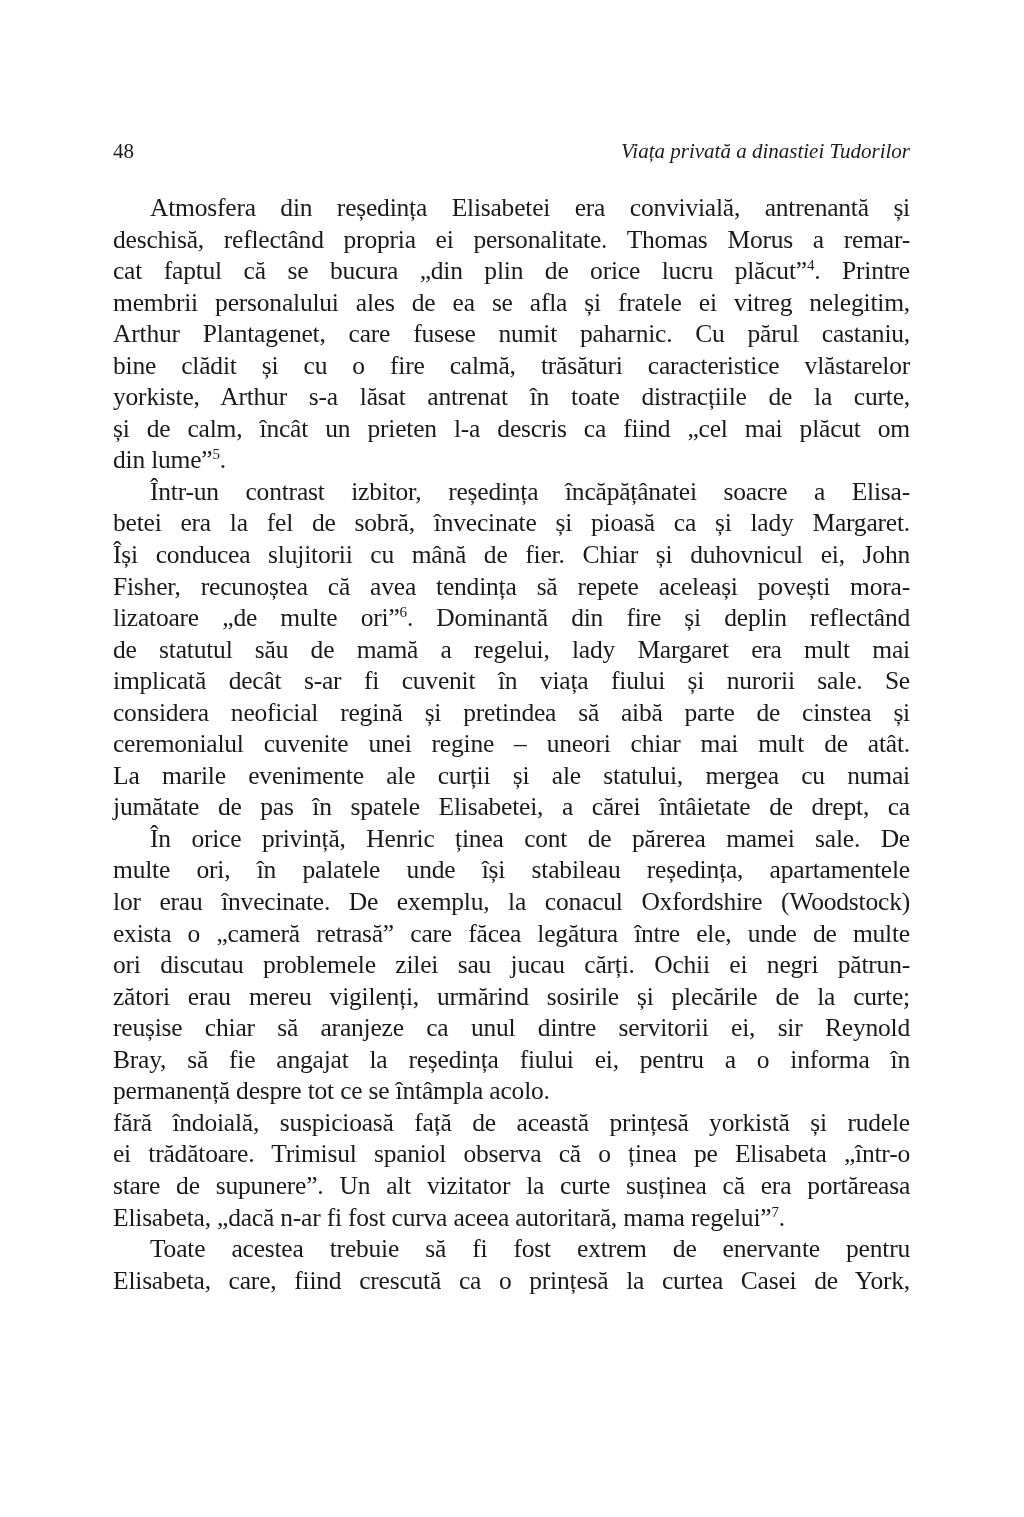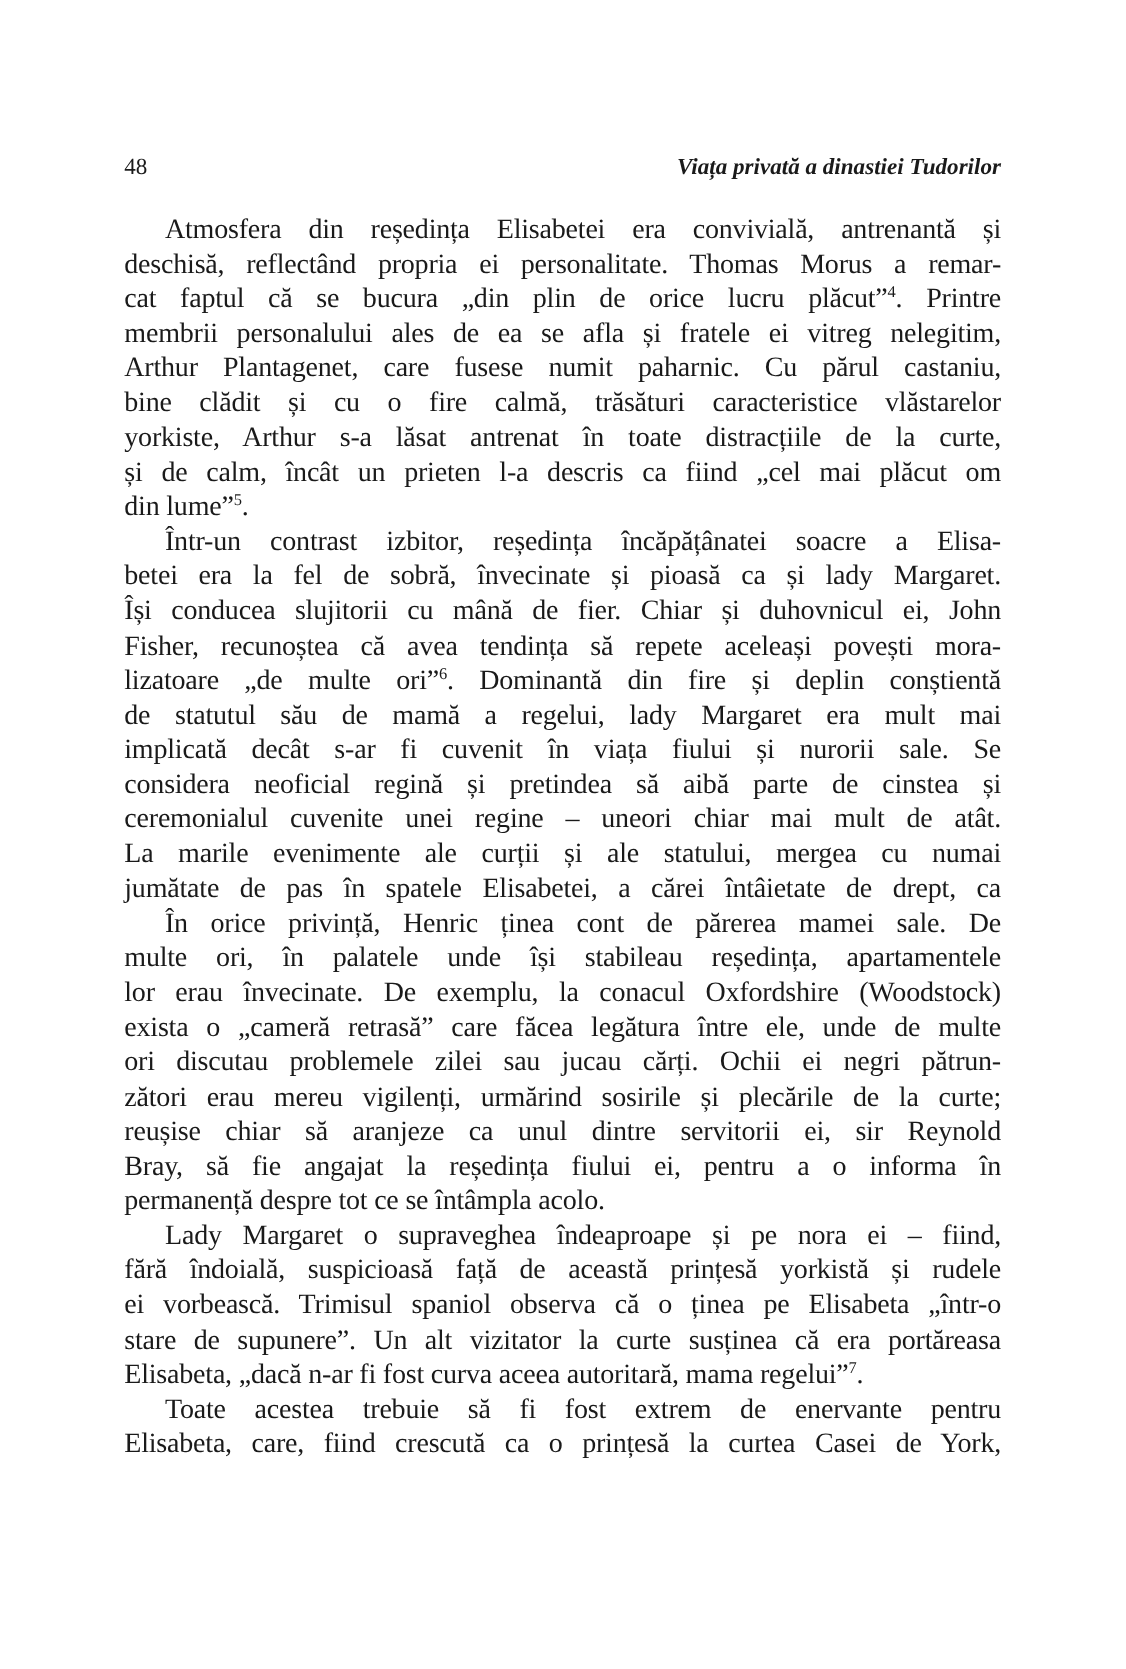--- a/index.html
+++ b/index.html
@@ -1,20 +1,20 @@
 <!DOCTYPE html>
 <html><head>
 <meta charset="utf-8">
 <style>
   html, body { margin: 0; padding: 0; background: #ffffff; }
   body { width: 1024px; height: 1517px; position: relative; overflow: hidden; }
   .page { position: absolute; left: 0; top: 14px; width: 1024px; height: 1517px; background: #ffffff; color: #1a1a1a; font-family: "Liberation Serif", "DejaVu Serif", serif; margin-top: 33px; }
   .header { position: absolute; left: 113px; top: 92px; width: 797px; height: 30px; font-size: 21px; }
   .page-number { position: absolute; left: 0; top: 0; }
-  .running-title { position: absolute; right: 0; top: 0; font-style: italic; font-weight: bold; }
+  .running-title { position: absolute; right: 0; top: 0; font-style: italic; }
   .body { position: absolute; left: 113px; top: 145px; width: 797px; font-size: 25.5px; letter-spacing: -0.2px; }
   .line { display: block; height: 31.55px; line-height: 31.55px; white-space: nowrap; text-align: justify; text-align-last: justify; overflow: visible; }
   .line.last { text-align-last: left; }
   .line.indent { padding-left: 37px; }
   sup { font-size: 15px; line-height: 0; vertical-align: 9px; }
 </style>
 </head>
 <body>
 
 <div class="page">
@@ -33,43 +33,42 @@
         <span class="line"><span>bine clădit și cu o fire calmă, trăsături caracteristice vlăstarelor</span></span>
         <span class="line"><span>yorkiste, Arthur s-a lăsat antrenat în toate distracțiile de la curte,</span></span>
         <span class="line"><span>și de calm, încât un prieten l-a descris ca fiind „cel mai plăcut om</span></span>
         <span class="line last"><span>din lume”</span><sup>5</sup><span>.</span></span>
       </div>
       <div>
         <span class="line indent"><span>Într-un contrast izbitor, reședința încăpățânatei soacre a Elisa-</span></span>
         <span class="line"><span>betei era la fel de sobră, învecinate și pioasă ca și lady Margaret.</span></span>
         <span class="line"><span>Își conducea slujitorii cu mână de fier. Chiar și duhovnicul ei, John</span></span>
         <span class="line"><span>Fisher, recunoștea că avea tendința să repete aceleași povești mora-</span></span>
-        <span class="line"><span>lizatoare „de multe ori”</span><sup>6</sup><span>. Dominantă din fire și deplin conștientă</span></span>
+        <span class="line"><span>lizatoare „de multe ori”</span><sup>6</sup><span>. Dominantă din fire și deplin reflectând</span></span>
         <span class="line"><span>de statutul său de mamă a regelui, lady Margaret era mult mai</span></span>
         <span class="line"><span>implicată decât s-ar fi cuvenit în viața fiului și nurorii sale. Se</span></span>
         <span class="line"><span>considera neoficial regină și pretindea să aibă parte de cinstea și</span></span>
         <span class="line"><span>ceremonialul cuvenite unei regine – uneori chiar mai mult de atât.</span></span>
         <span class="line"><span>La marile evenimente ale curții și ale statului, mergea cu numai</span></span>
         <span class="line"><span>jumătate de pas în spatele Elisabetei, a cărei întâietate de drept, ca</span></span>
       </div>
       <div>
         <span class="line indent"><span>În orice privință, Henric ținea cont de părerea mamei sale. De</span></span>
         <span class="line"><span>multe ori, în palatele unde își stabileau reședința, apartamentele</span></span>
         <span class="line"><span>lor erau învecinate. De exemplu, la conacul Oxfordshire (Woodstock)</span></span>
         <span class="line"><span>exista o „cameră retrasă” care făcea legătura între ele, unde de multe</span></span>
         <span class="line"><span>ori discutau problemele zilei sau jucau cărți. Ochii ei negri pătrun-</span></span>
         <span class="line"><span>zători erau mereu vigilenți, urmărind sosirile și plecările de la curte;</span></span>
         <span class="line"><span>reușise chiar să aranjeze ca unul dintre servitorii ei, sir Reynold</span></span>
         <span class="line"><span>Bray, să fie angajat la reședința fiului ei, pentru a o informa în</span></span>
         <span class="line last"><span>permanență despre tot ce se întâmpla acolo.</span></span>
       </div>
       <div>
-        <span class="line indent"><span>Lady Margaret o supraveghea îndeaproape și pe nora ei – fiind,</span></span>
         <span class="line"><span>fără îndoială, suspicioasă față de această prințesă yorkistă și rudele</span></span>
-        <span class="line"><span>ei vorbească. Trimisul spaniol observa că o ținea pe Elisabeta „într-o</span></span>
+        <span class="line"><span>ei trădătoare. Trimisul spaniol observa că o ținea pe Elisabeta „într-o</span></span>
         <span class="line"><span>stare de supunere”. Un alt vizitator la curte susținea că era portăreasa</span></span>
         <span class="line last"><span>Elisabeta, „dacă n-ar fi fost curva aceea autoritară, mama regelui”</span><sup>7</sup><span>.</span></span>
       </div>
       <div>
         <span class="line indent"><span>Toate acestea trebuie să fi fost extrem de enervante pentru</span></span>
         <span class="line"><span>Elisabeta, care, fiind crescută ca o prințesă la curtea Casei de York,</span></span>
       </div>
     </div>
 </div>
 

